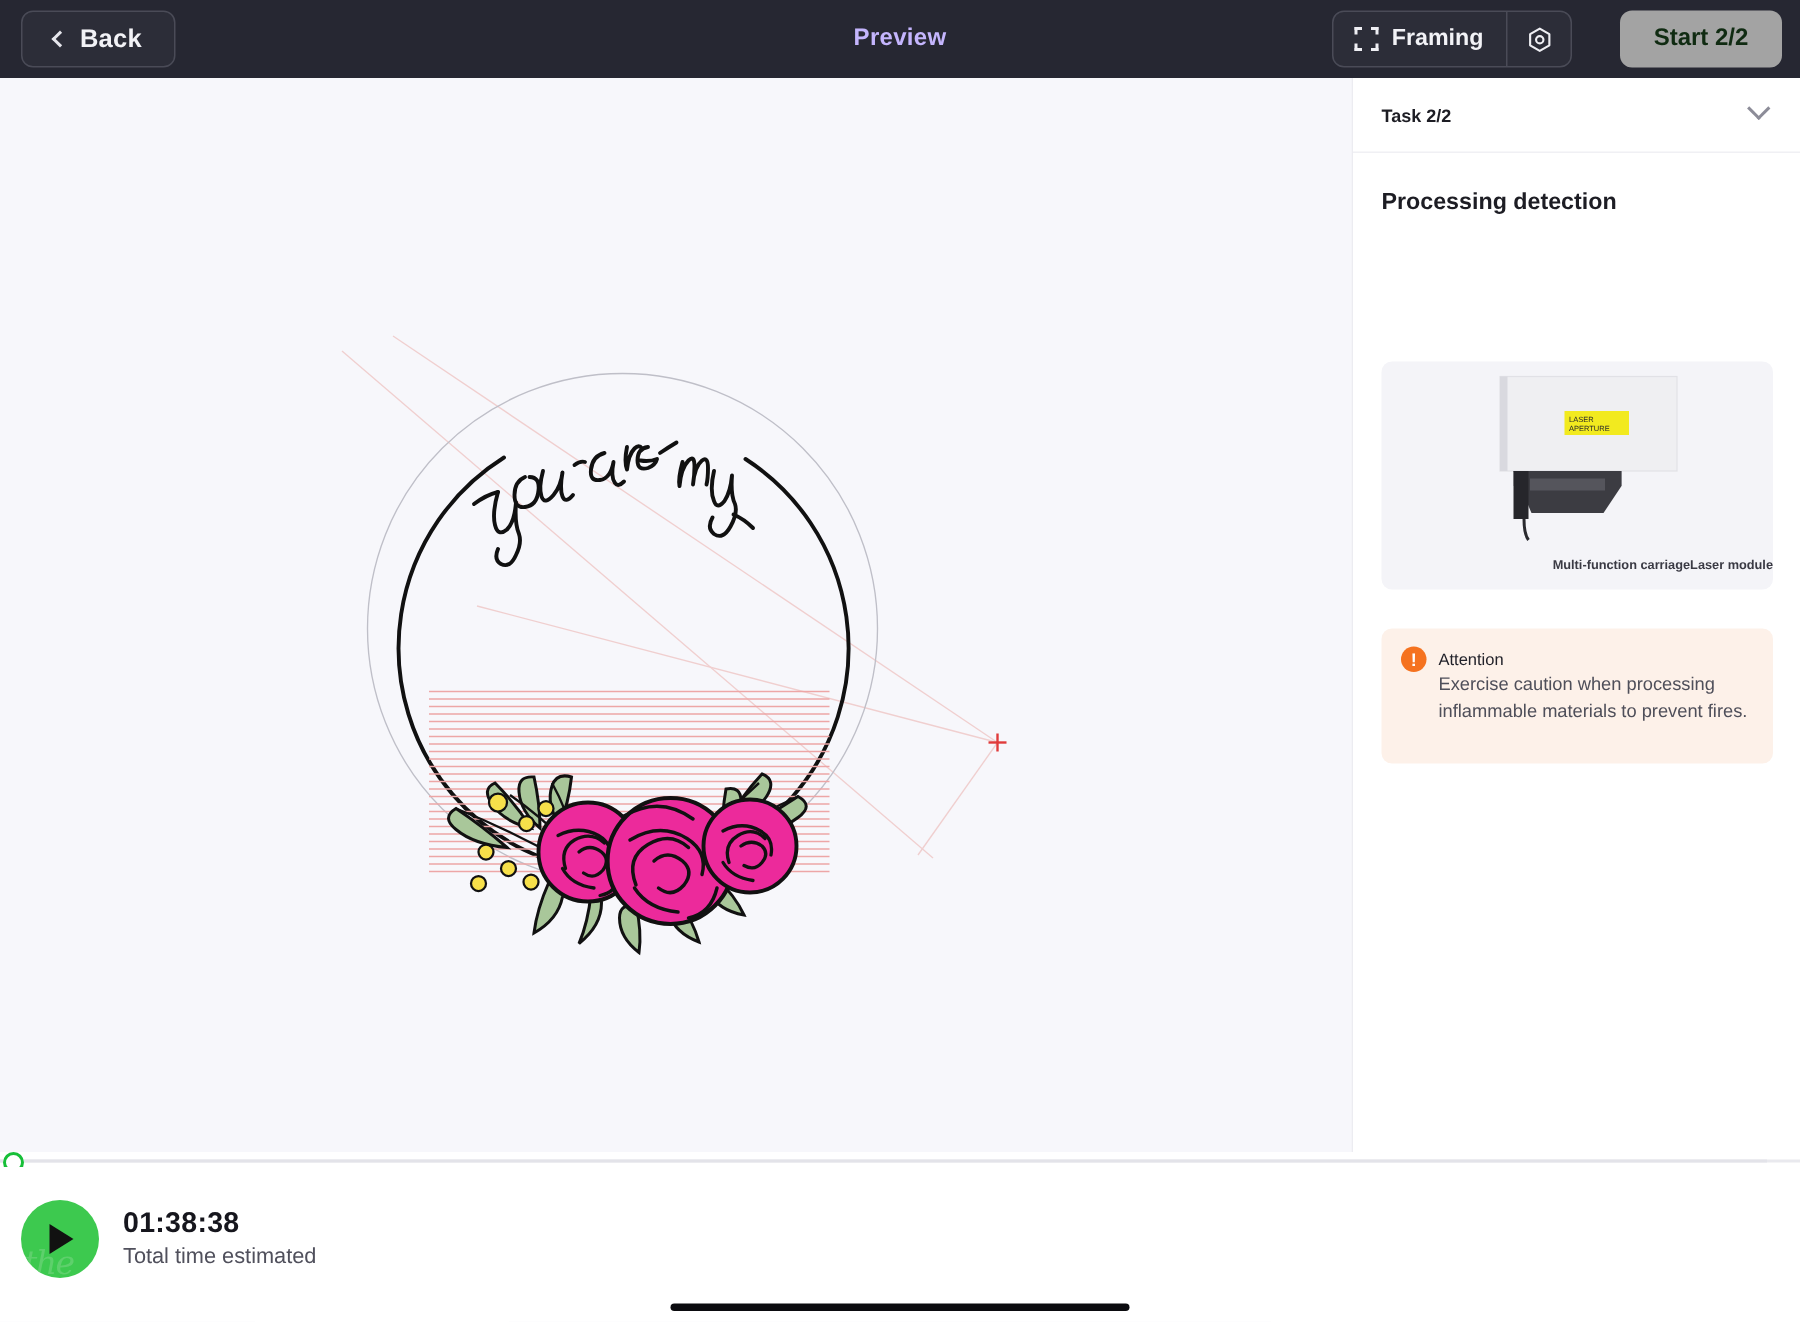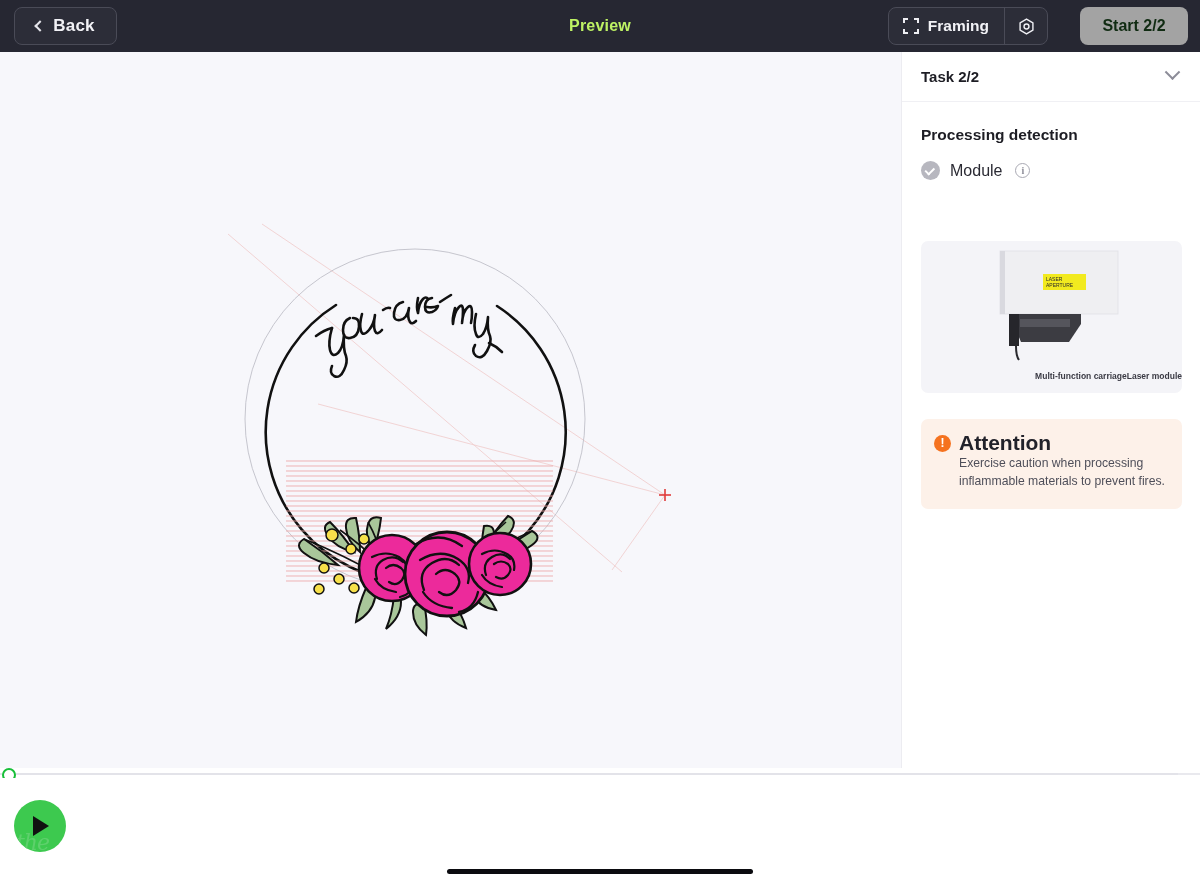--- a/index.html
+++ b/index.html
@@ -35,21 +35,21 @@
   .back-btn .chev {
     display:block; width: 8px; height: 8px;
     border-left: 2px solid #e6e6ec; border-bottom: 2px solid #e6e6ec;
     transform: rotate(45deg); margin-top: 0px;
   }
   .back-btn .lbl { color: #f2f2f6; font-size: 17px; font-weight: 600; letter-spacing: .2px; }
 
   .preview-title {
     position: absolute; left: 0; top: 0; width: 1200px; height: 52px;
     display: flex; align-items: center; justify-content: center;
-    color: #bef264; font-size: 16px; font-weight: 700; letter-spacing: .2px;
+    color: #c4b5fd; font-size: 16px; font-weight: 700; letter-spacing: .2px;
     pointer-events: none;
   }
 
   .framing-group {
     position: absolute; right: 152px; top: 7px;
     height: 38px;
     display: flex; align-items: stretch;
     border: 1px solid #4a4b57; border-radius: 8px;
     background: #2c2d38; overflow: hidden;
   }
@@ -97,21 +97,21 @@
     background: #ffffff;
     border-left: 1px solid #ececf1;
   }
   .task-head {
     height: 50px; display: flex; align-items: center;
     padding: 0 22px 0 19px;
     border-bottom: 1px solid #f0f0f4;
     justify-content: space-between;
     cursor: pointer;
   }
-  .task-head .t { font-size: 15px; font-weight: 600; color: #1d1d24; }
+  .task-head .t { font-size: 12px; font-weight: 600; color: #1d1d24; }
   .chev-d { width: 11px; height: 11px; border-right: 2px solid #8c8c98; border-bottom: 2px solid #8c8c98; transform: rotate(45deg) translate(-3px,-3px); }
 
   .sec-title {
     margin: 24px 18px 0 19px;
     font-size: 15.5px; font-weight: 700; color: #1d1d24;
   }
   .check-row {
     display: flex; align-items: center; gap: 10px;
     margin: 17px 0 0 19px;
   }
@@ -151,21 +151,21 @@
     background: #fdf1e9; border-radius: 7px;
     padding: 12px 14px 0 13px;
   }
   .attention .hd { display:flex; align-items:center; gap: 8px; }
   .att-ico {
     width: 17px; height: 17px; border-radius: 50%;
     background: #f5721f; flex: none;
     display:flex; align-items:center; justify-content:center;
     color:#fff; font-size: 12px; font-weight: 700; line-height: 1;
   }
-  .attention .hd .t { font-size: 21px; font-weight: 700; color: #22222a; }
+  .attention .hd .t { font-size: 11px; font-weight: 400; color: #22222a; }
   .attention .body {
     margin: 0 0 0 25px;
     font-size: 12.2px; line-height: 1.45; color: #4f4f5a;
   }
 
   
   .progress-wrap {
     position: absolute; left: 0; top: 768px; width: 1200px; height: 10px;
   }
   .progress-track {
@@ -419,25 +419,20 @@
 
   <div class="sidebar">
     <div class="task-head">
       <span class="t">Task 2/2</span>
       <span class="chev-d"></span>
     </div>
 
     <div class="sec-title">Processing detection</div>
 
 
-    <div class="check-row">
-      <span class="ck"></span>
-      <span class="lbl">Module</span>
-      <span class="info-i">i</span>
-    </div>
 
     <div class="module-card">
       <svg width="261" height="152" viewBox="0 0 261 152">
         <rect x="79" y="10" width="118" height="63" fill="#efeff2" stroke="#e1e1e6" stroke-width="0.8"></rect>
         <rect x="79" y="10" width="5" height="63" fill="#d9d9df"></rect>
         <rect x="122" y="33" width="43" height="16" fill="#f2ea1f"></rect>
         <text x="125" y="40" font-family="Liberation Sans, sans-serif" font-size="5" fill="#2a2a2a">LASER</text>
         <text x="125" y="46" font-family="Liberation Sans, sans-serif" font-size="5" fill="#2a2a2a">APERTURE</text>
         <rect x="88" y="73" width="72" height="10" fill="#9a9aa0"></rect>
         <path d="M88 73 h72 v10 l-12 18 h-48 z" fill="#3c3c42"></path>
@@ -462,17 +457,21 @@
     <div class="progress-fill" style="width:1178px"></div>
   </div>
   <div class="progress-knob"></div>
 
   <div class="footer">
     <div class="play-btn">
       <span class="wm">the</span>
       <span class="tri"></span>
     </div>
 
+    <div class="time-block">
+      <div class="big">01:38:38</div>
+      <div class="sub">Total time estimated</div>
+    </div>
 
   </div>
 
   <div class="home-ind"></div>
 </div>
 
 </body></html>

